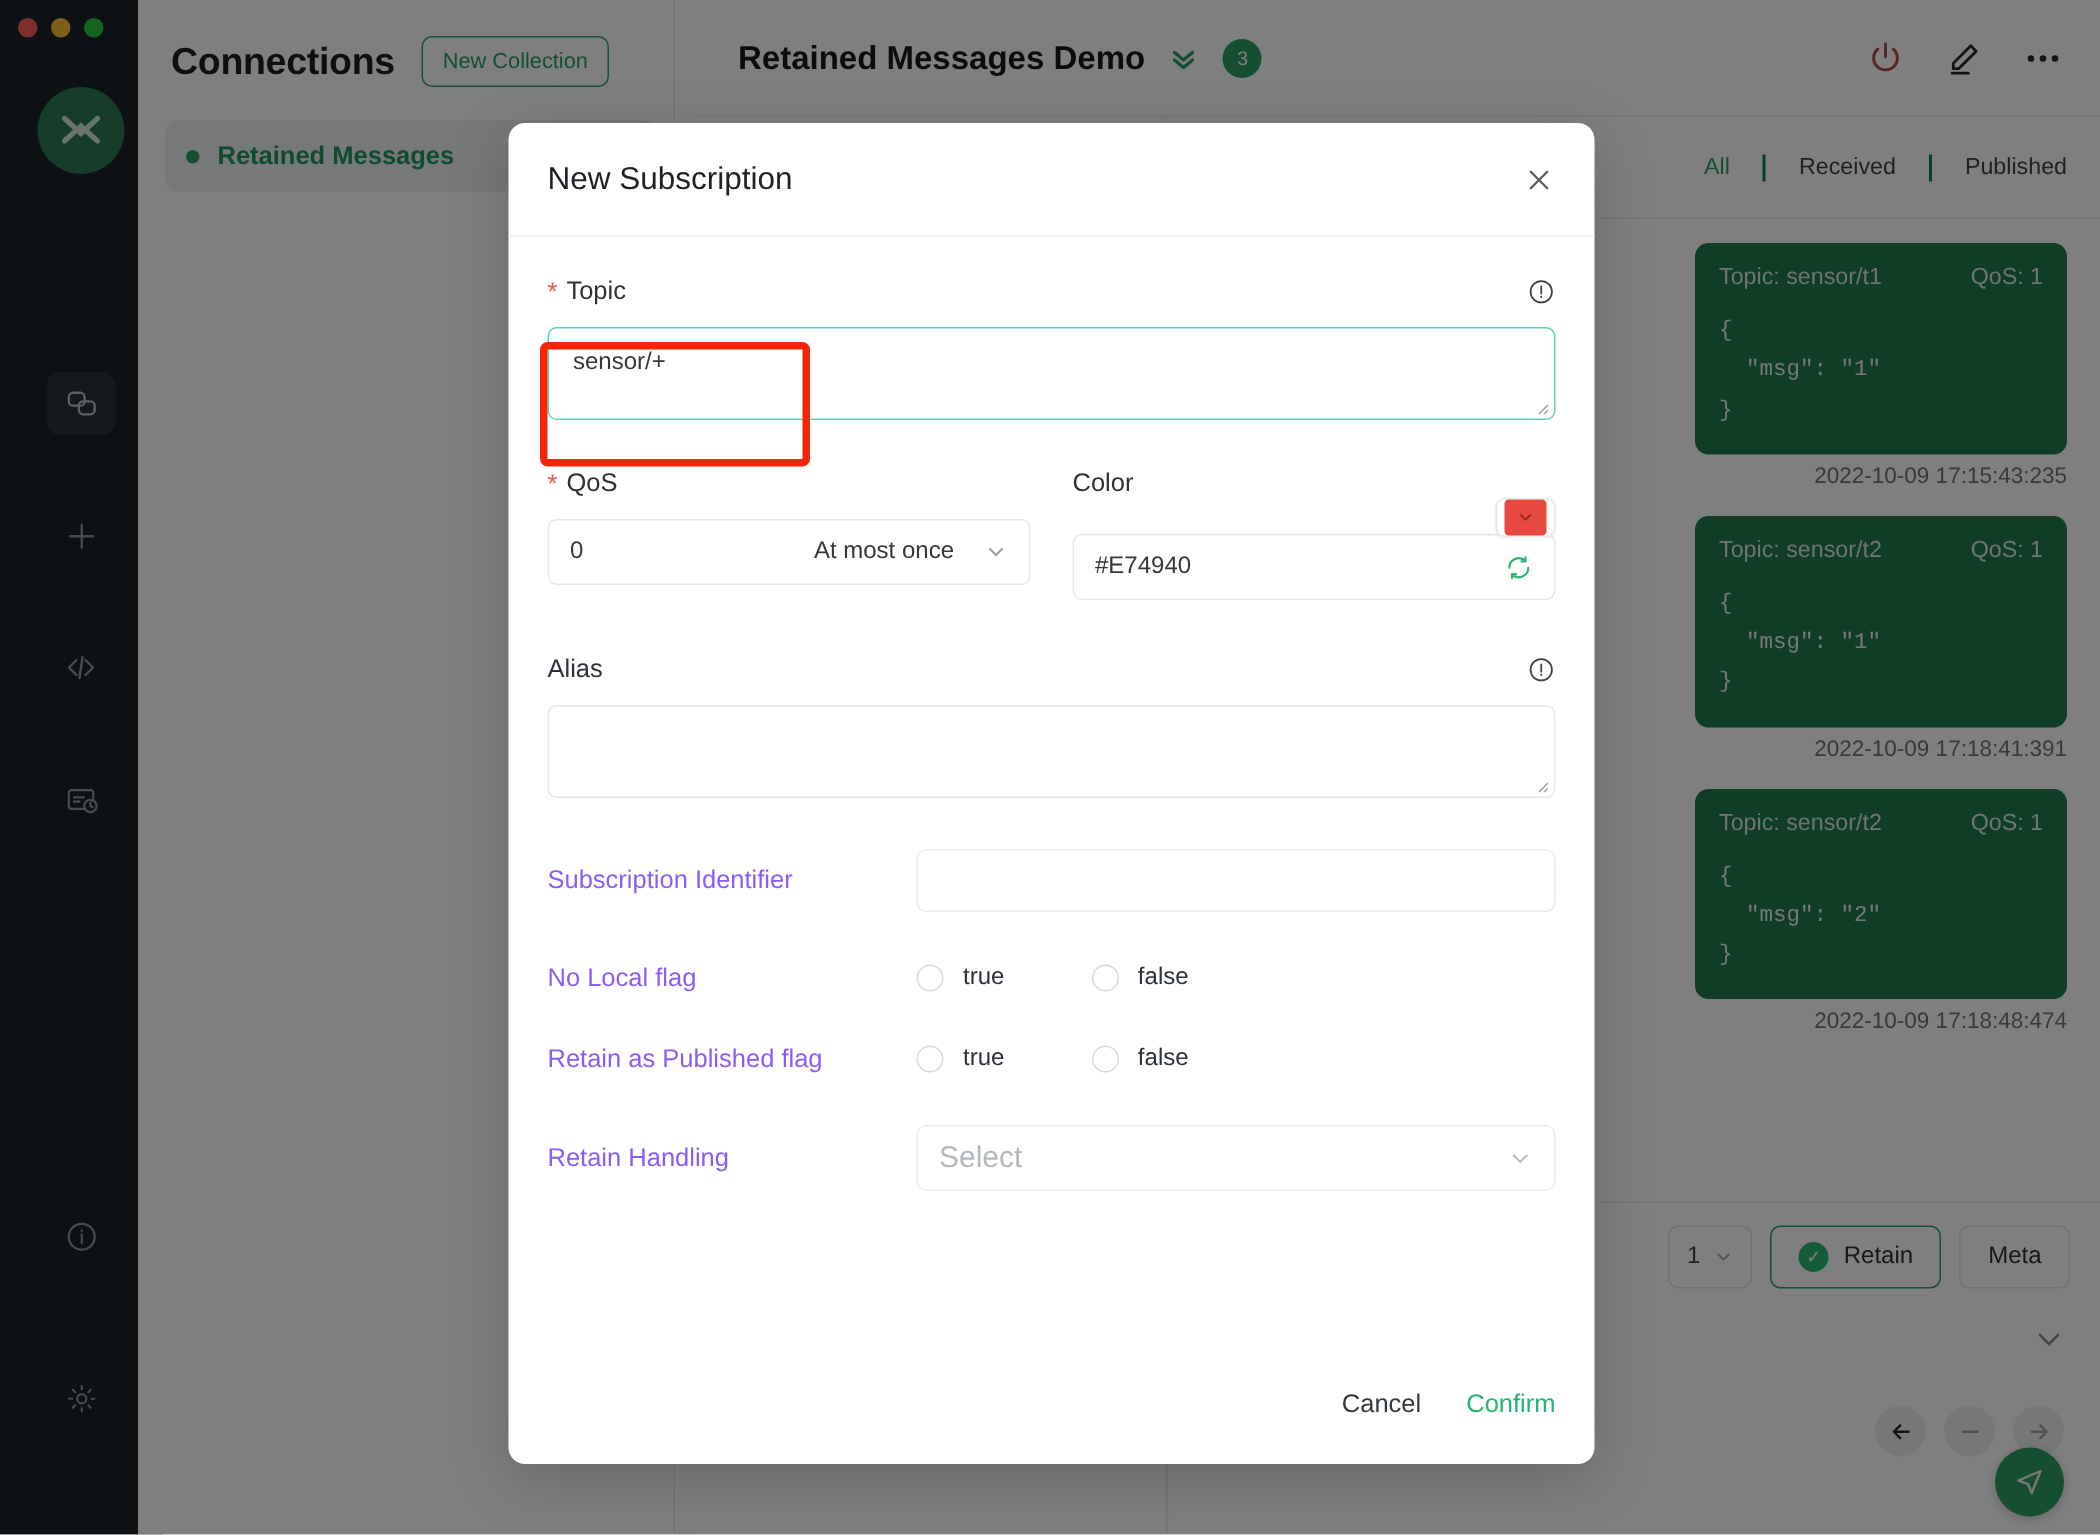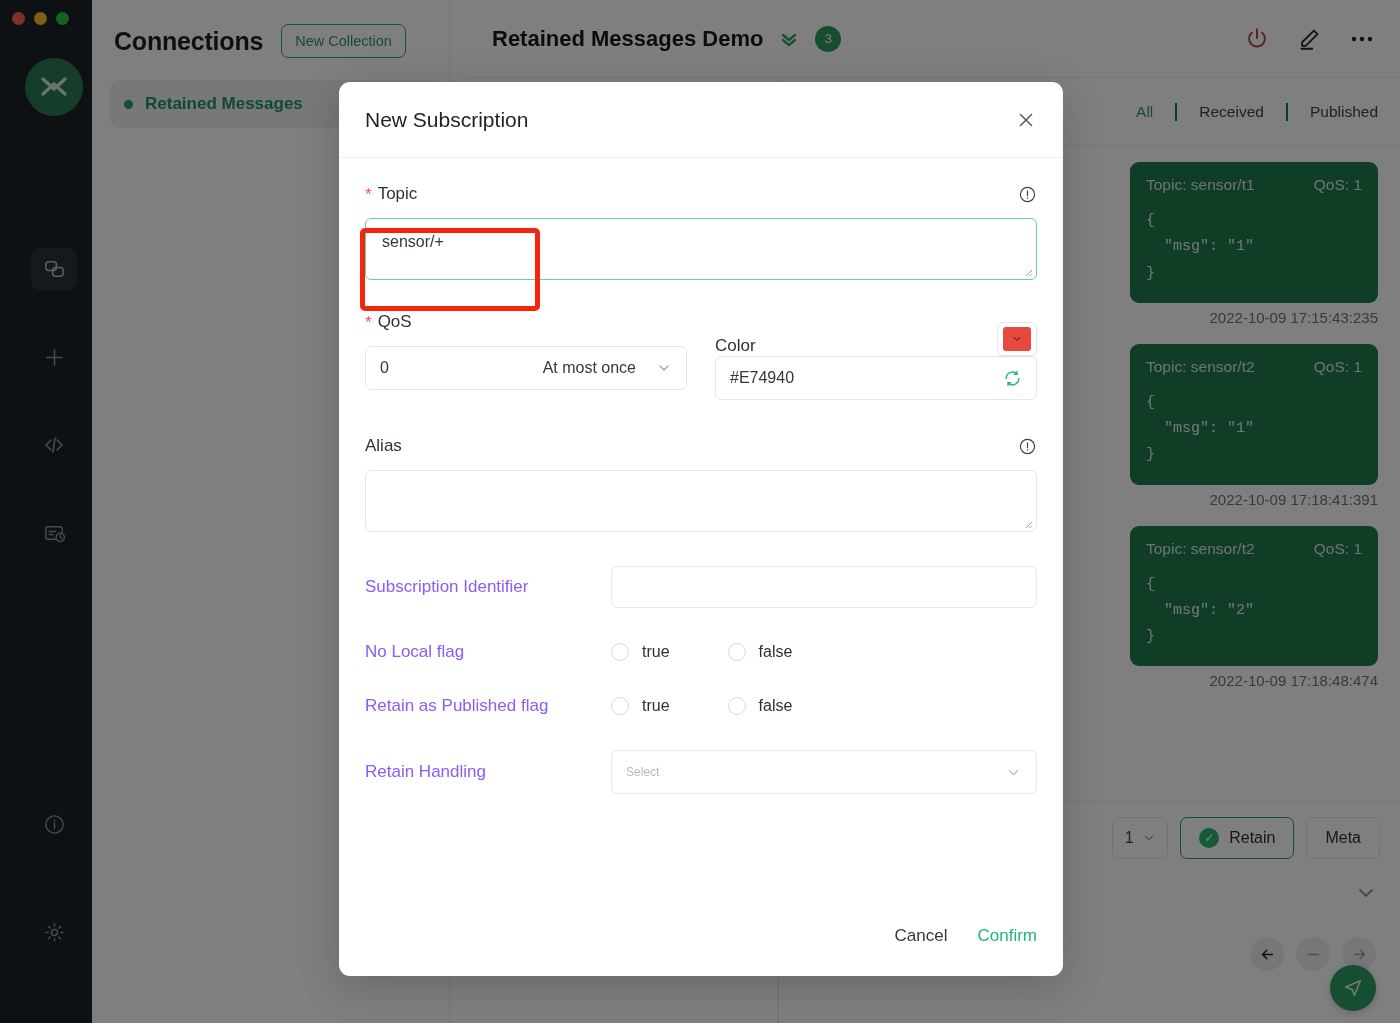--- a/index.html
+++ b/index.html
@@ -158,41 +158,41 @@
   .half { flex:1; }
   .select-box, .input-box {
     height:44px; border:1px solid #e4e7ea; border-radius:6px;
     display:flex; align-items:center; padding:0 14px; font-size:16px; color:#33383d;
   }
   .select-box .q { width:auto; }
   .select-box .txt { margin-left:auto; }
   .select-box .cv { margin-left:20px; color:#9aa0a6; }
   .input-box .rf { margin-left:auto; color:#2bb673; }
 
-  .color-head { display:flex; align-items:flex-end; height:44px; }
+  .color-head { display:flex; align-items:flex-start; height:44px;flex-direction:column; }
   .swatch-btn {
     margin-left:auto; width:40px; height:34px; border:1px solid #e4e7ea; border-radius:6px;
     display:flex; align-items:center; justify-content:center; background:#fff;
     box-shadow:0 1px 2px rgba(0,0,0,.06);
   }
   .swatch { width:28px; height:24px; border-radius:3px; display:flex; align-items:center; justify-content:center; }
 
   .stack-row { display:flex; align-items:center; margin-top:34px; }
   .stack-lbl { width:246px; font-size:17px; color:#8b5cf6; }
   .stack-ctrl { flex:1; }
   .text-input {
     height:42px; border:1px solid #e8eaec; border-radius:6px; width:100%;
     display:flex; align-items:center; padding:0 14px; font-size:16px; color:#33383d;
   }
   .radio-group { display:flex; align-items:center; gap:58px; }
   .radio { display:flex; align-items:center; gap:13px; font-size:16px; color:#2c3238; }
   .rd { width:18px; height:18px; border-radius:50%; border:1px solid #d6dadd; background:#fff; }
   .select-ctrl {
     height:44px; border:1px solid #e8eaec; border-radius:6px; width:100%;
-    display:flex; align-items:center; padding:0 14px; font-size:12px; color:#b4b9bd;
+    display:flex; align-items:center; padding:0 14px; font-size:20px; color:#b4b9bd;
   }
   .select-ctrl .cv { margin-left:auto; color:#b4b9bd; }
 
   .modal-foot {
     padding:0 26px 30px 14px; display:flex; justify-content:flex-end; align-items:flex-end; gap:30px;
   }
   .btn-cancel { font-size:17px; color:#33383d; }
   .btn-confirm { font-size:17px; color:#23b573; }
 
   

